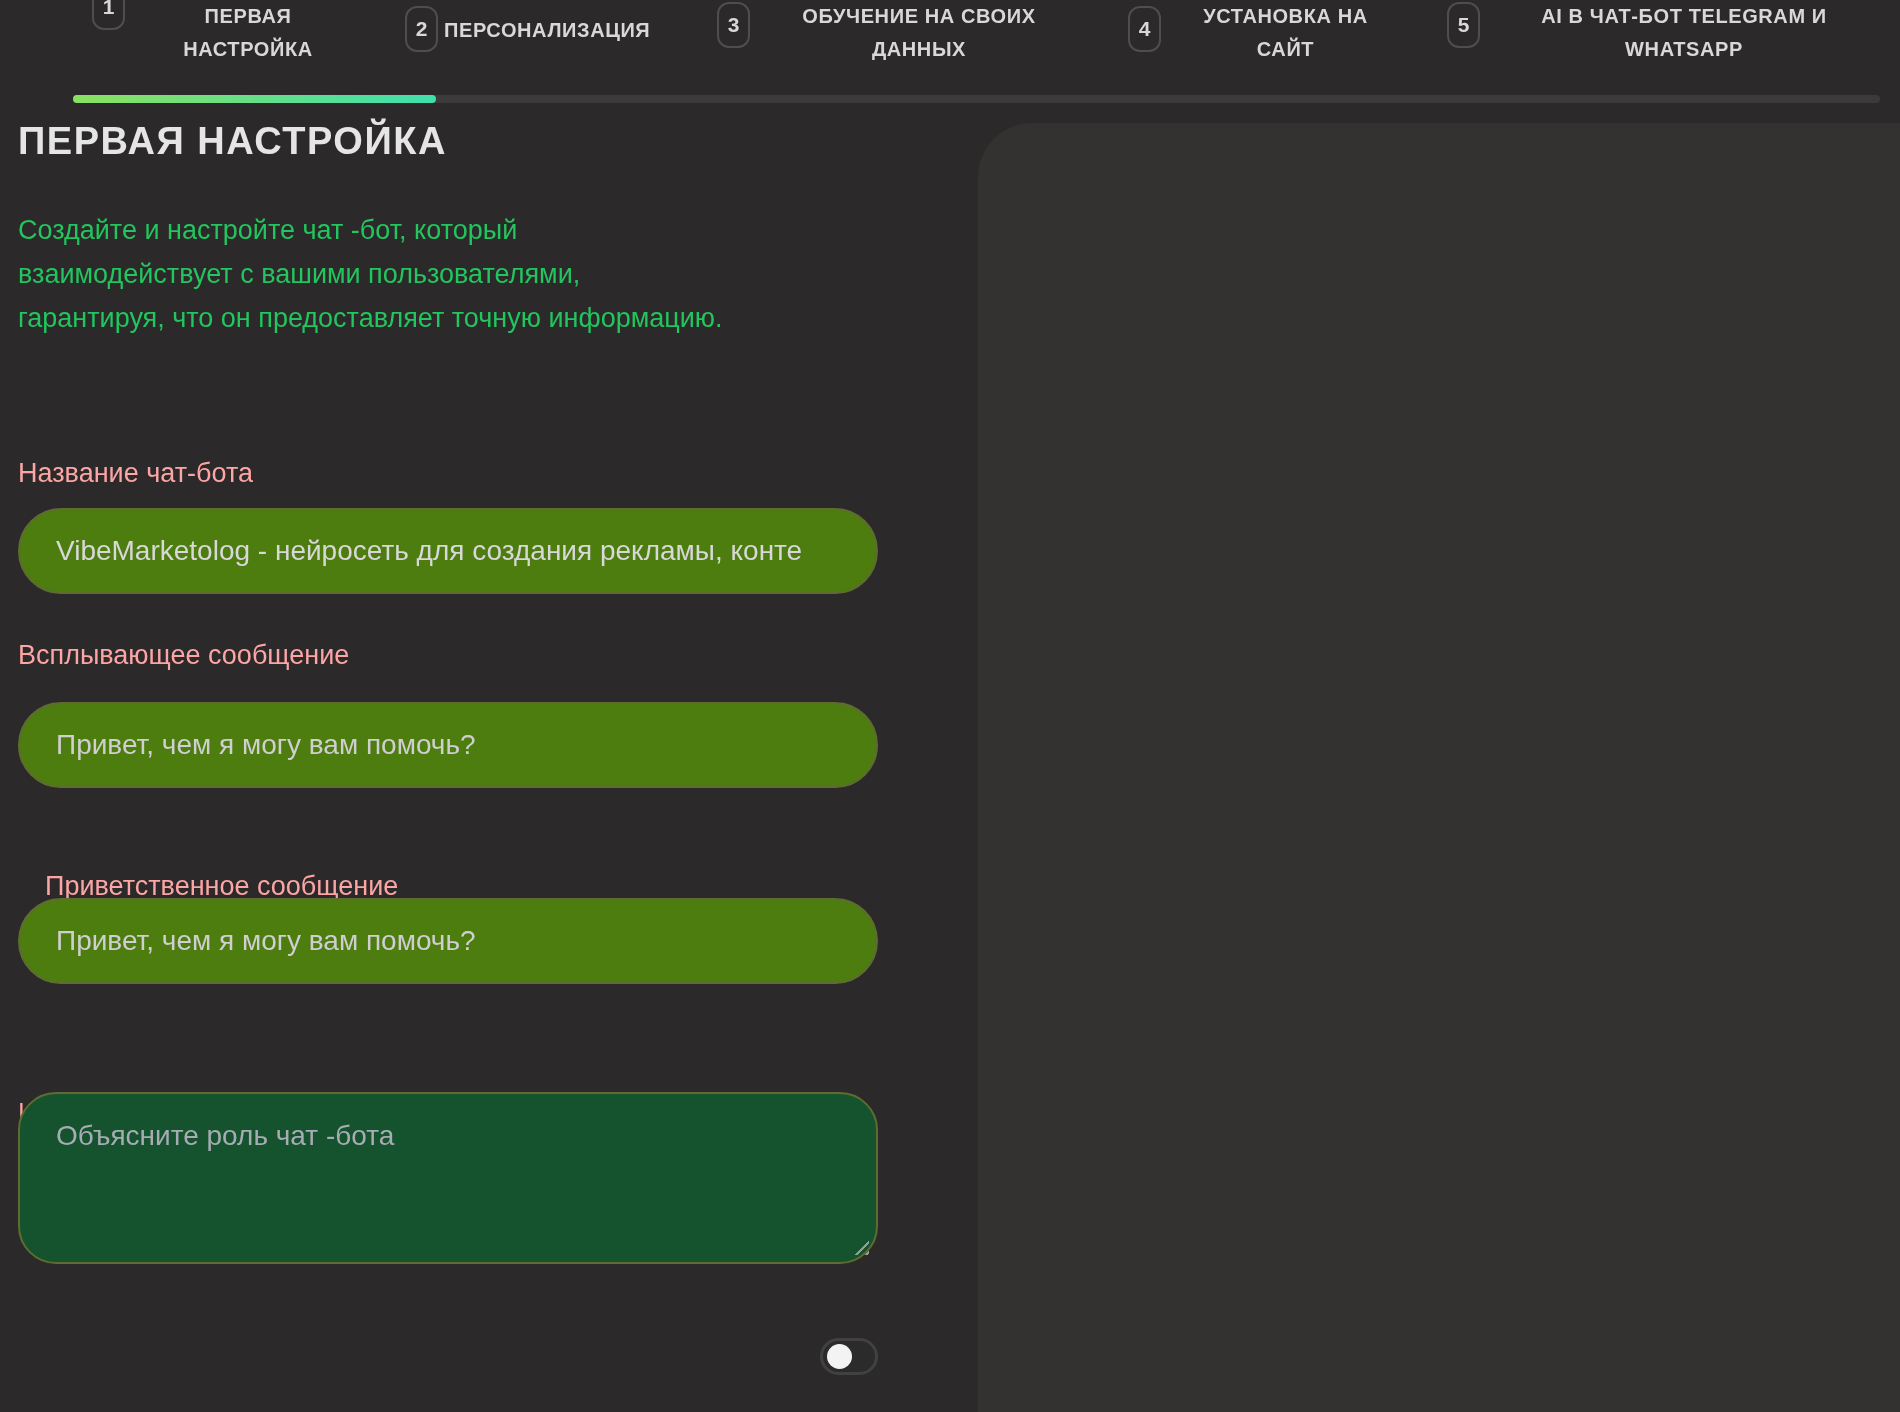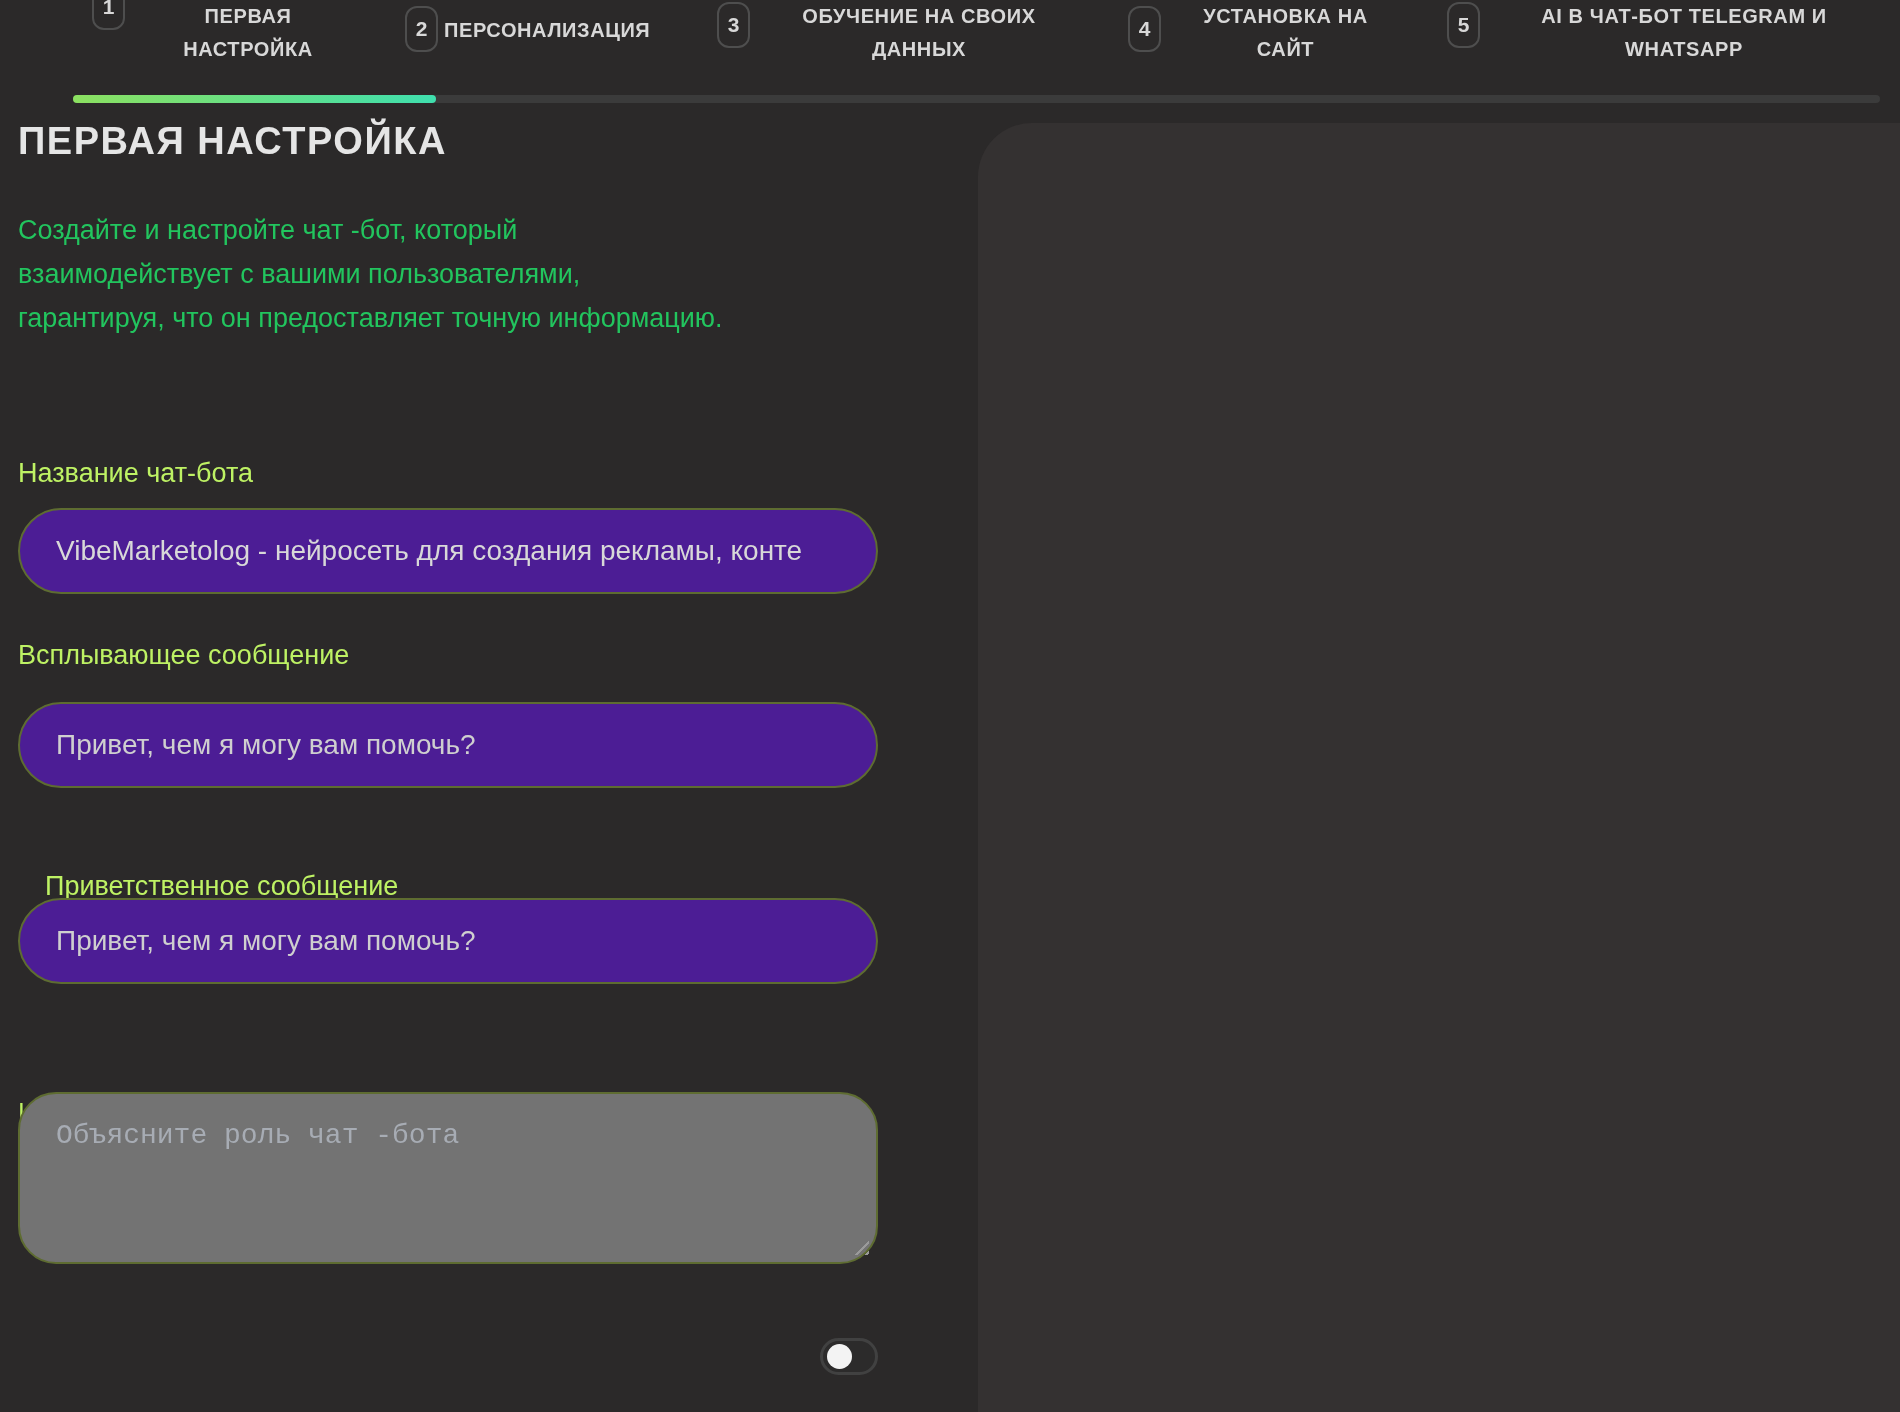--- a/index.html
+++ b/index.html
@@ -39,35 +39,35 @@
   }
   
   .form-title {
     position:absolute; left:18px; top:120px; color:#e5e5e5;
     font-size:38px; font-weight:bold; letter-spacing:1.5px;
   }
   .form-desc {
     position:absolute; left:18px; top:208px; width:705px;
     color:#22c55e; font-size:27px; line-height:44px;
   }
-  .field-label { position:absolute; left:18px; color:#bef264; font-size:27px;text-align:right; }
+  .field-label { position:absolute; left:18px; color:#fca5a5; font-size:27px;text-align:right; }
   .fl1 { top:458px; } .fl2 { top:640px; } .fl3 { top:871px;margin-left:27px; } .fl4 { top:1098px; }
   .pill-input {
     position:absolute; left:18px; width:860px; height:86px;
-    background:#4c1d95; border:2px solid #5e6c31; border-radius:43px;
+    background:#4d7c0f; border:2px solid #5e6c31; border-radius:43px;
     padding:0 36px; font-size:28px; color:#d8d8d8; outline:none;
     font-family:"Liberation Sans", sans-serif;
   }
   .pill-input::placeholder { color:#cfcfcf; opacity:1; }
   .in1 { top:508px; } .in2 { top:702px; } .in3 { top:898px; }
   .pill-textarea {
     position:absolute; left:18px; top:1092px; width:860px; height:172px;
-    background:#737373; border:2px solid #5e6c31; border-radius:38px;
+    background:#14532d; border:2px solid #5e6c31; border-radius:38px;
     padding:26px 36px; font-size:28px; color:#d8d8d8; outline:none; resize:none;
-    font-family:Liberation Mono, monospace;
+    font-family:Liberation Sans, sans-serif;
   }
   .pill-textarea::placeholder { color:#a7acb4; opacity:1; }
   .grip {
     position:absolute; left:852px; top:1238px; width:17px; height:17px;
     clip-path:polygon(100% 0, 100% 100%, 0 100%);
     background:repeating-linear-gradient(135deg,#9a9a9a 0 2px, transparent 2px 7px);
   }
   .toggle-label {
     position:absolute; left:18px; top:1324px; width:690px;
     color:#e2e2e2; font-size:27px; line-height:38px;

